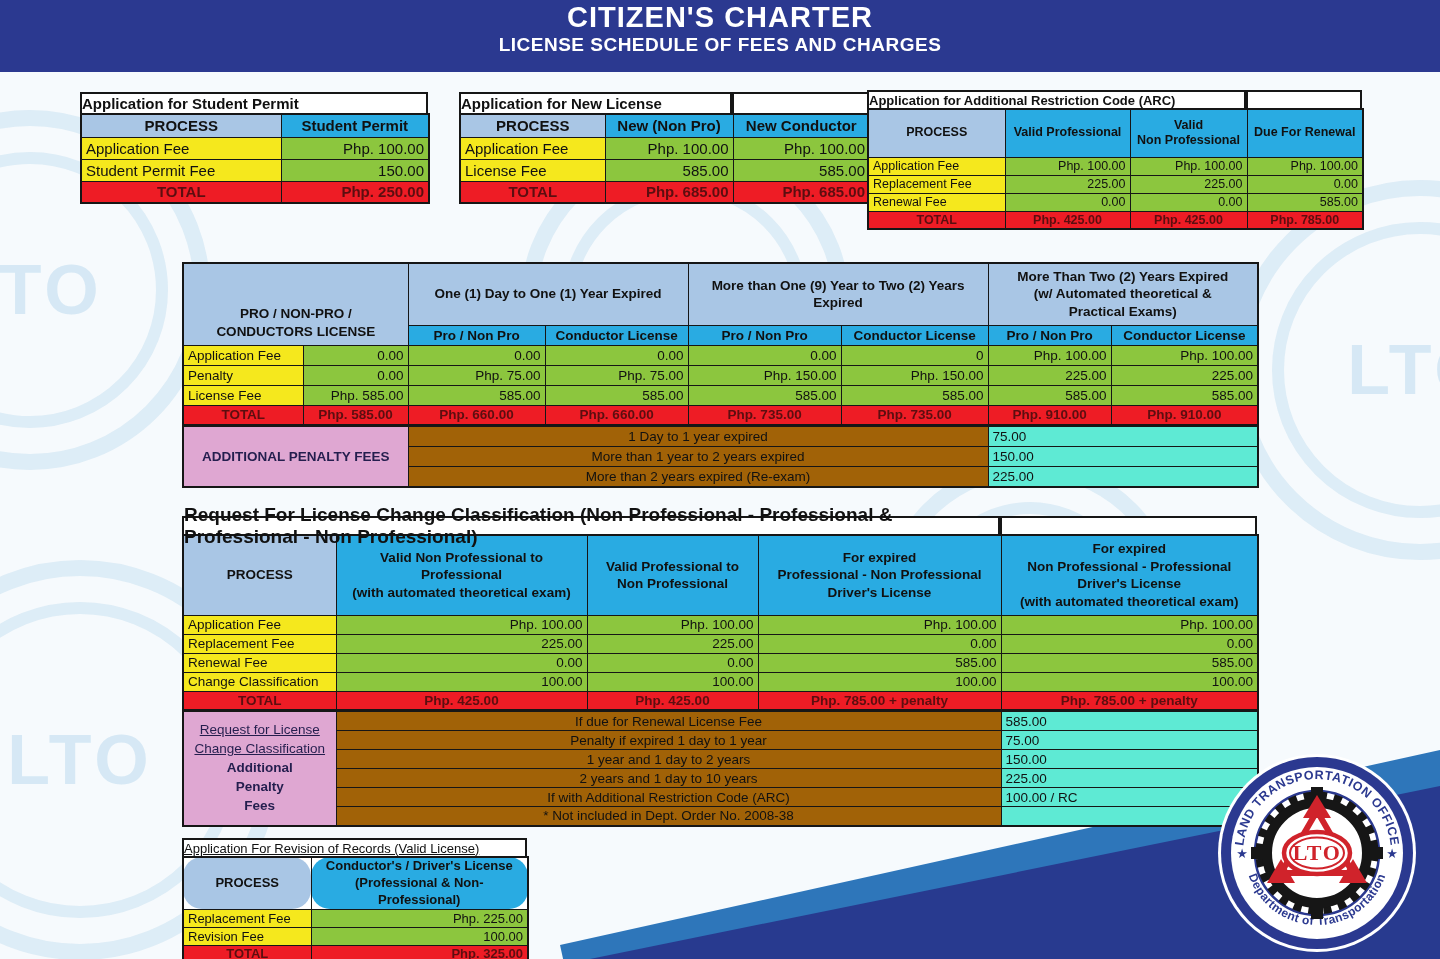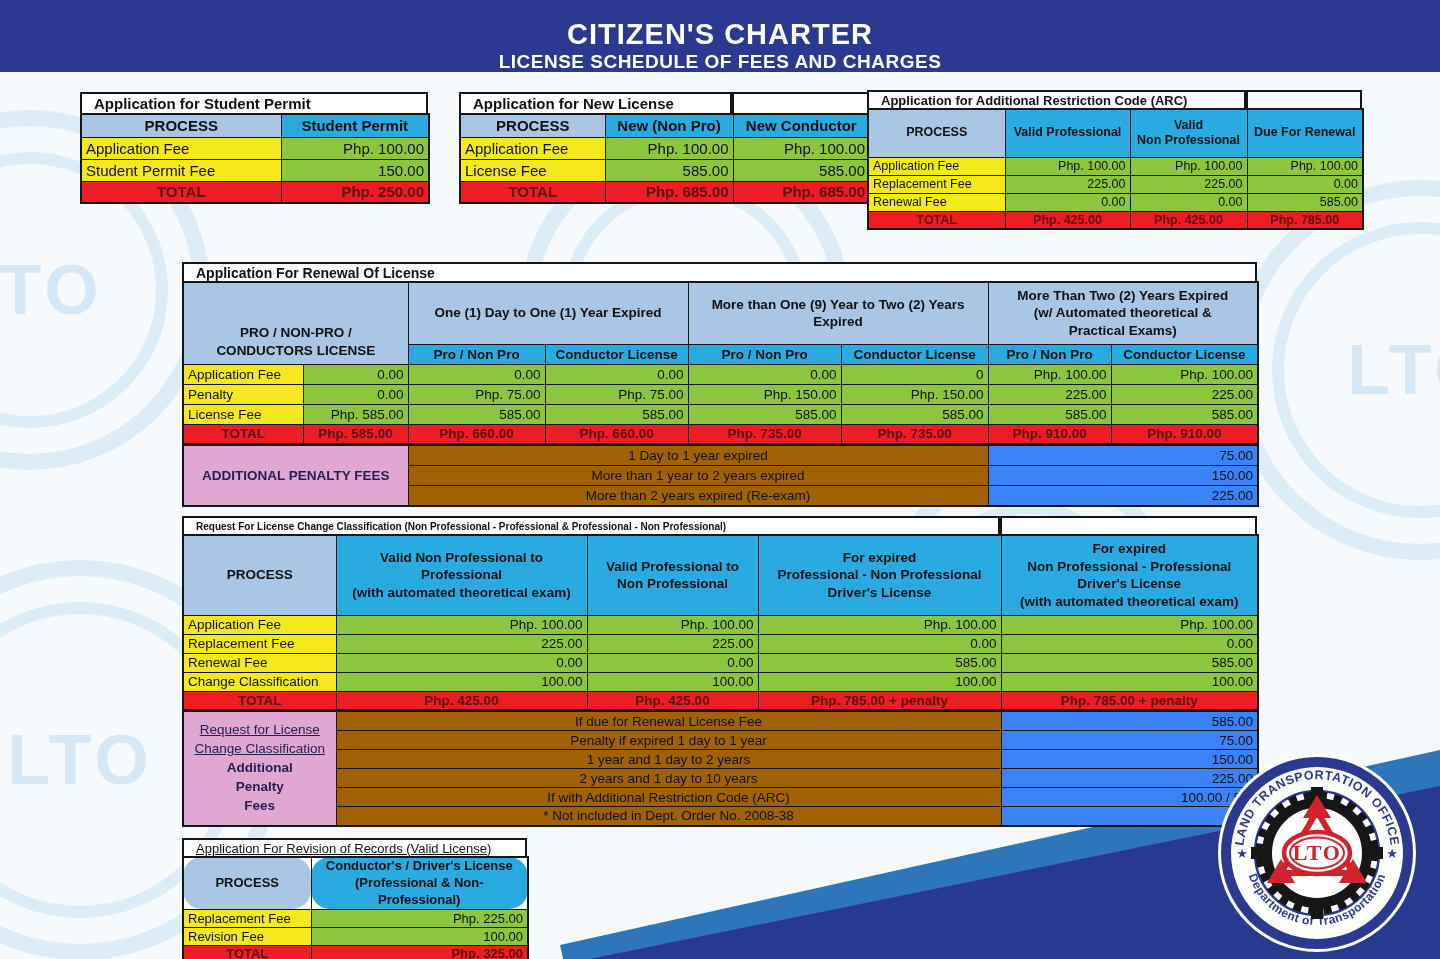--- a/index.html
+++ b/index.html
@@ -13,52 +13,52 @@
   .wm { position:absolute; z-index:0; border-radius:50%;
         border:16px solid rgba(176,211,235,.35); }
   .wm .wm-in { position:absolute; inset:26px; border-radius:50%;
         border:12px solid rgba(176,211,235,.35); }
   .wm .wm-txt { position:absolute; inset:0; display:flex; align-items:center;
         justify-content:center; font-weight:bold; font-size:70px;
         color:rgba(176,211,235,.45); letter-spacing:4px; }
   
   .banner { position:absolute; left:0; top:0; width:1440px; height:72px;
         background:#2b3990; z-index:2; text-align:center; color:#fff; }
-  .banner .bt { font-size:29px; font-weight:bold; letter-spacing:1px; padding-top:18px; }
+  .banner .bt { font-size:29px; font-weight:bold; letter-spacing:1px; padding-top:1px; }
   .banner .bs { font-size:19px; font-weight:bold; letter-spacing:.5px; }
   
   .band { position:absolute; z-index:1; transform-origin: top left; }
   .band-light { left:560px; top:945px; width:1080px; height:360px;
         background:#2e76ba; transform:rotate(-12.5deg); }
   .band-navy  { left:590px; top:959px; width:1040px; height:360px;
         background:#283a8f; transform:rotate(-11.5deg); }
   
   .tblwrap { position:absolute; z-index:2; }
   .ttl { display:flex; font-weight:bold; background:transparent; }
   .ttl .main { background:#fff; border:2px solid #161616; border-bottom:none;
-        padding:0 12px; display:flex; align-items:center; }
+        padding:0 0; display:flex; align-items:center; }
   .ttl .rest { flex:1; background:#fff; border:2px solid #161616;
         border-bottom:none; border-left:none; }
   .ttl.split .rest { border-left:2px solid #161616; }
   table.grid { border-collapse:collapse; table-layout:fixed; width:100%;
         border:2px solid #161616; background:#fff; }
   .grid th, .grid td { border:1px solid #161616; padding:0 4px; overflow:hidden;
         vertical-align:middle; }
   th.proc  { background:#a9c6e5; text-align:center; }
   th.chead { background:#29abe2; text-align:center; }
   th.grp   { background:#a9c6e5; text-align:center; }
   th.sub   { background:#29abe2; text-align:center; }
   td.lab   { background:#f5e81d; text-align:left; }
   td.num   { background:#8cc63e; text-align:right; }
   td.tlab  { background:#ee1c25; color:#5c0e10; font-weight:bold; text-align:center; }
   td.tnum  { background:#ee1c25; color:#5c0e10; font-weight:bold; text-align:center; }
   table.ra td.tnum { text-align:right; }
   td.pink  { background:#dfa7d2; color:#241e4e; text-align:center; font-weight:bold; }
   td.desc  { background:#a16207; text-align:center; }
-  td.amt   { background:#3b82f6; text-align:right; }
+  td.amt   { background:#5eead4; text-align:left; }
   .pre { white-space:pre-line; }
   .bold { font-weight:bold; }
   .norm { font-weight:normal;text-decoration:underline; }
   
   #t-student { left:80px;  top:92px;  width:348px; font-size:15px; }
   #t-student .ttl .main { height:21px; font-size:15px; width:100%; }
   #t-student th { height:23px; } #t-student tbody td { height:22px; }
   #t-new { left:459px; top:92px; width:410px; font-size:15px; }
   #t-new .ttl .main { height:21px; font-size:15px; width:273px; }
   #t-new th { height:23px; } #t-new tbody td { height:22px; }
@@ -67,21 +67,21 @@
   #t-arc th { height:48px; line-height:1.25; } #t-arc tbody td { height:18px; }
   #t-renew { left:182px; top:262px; width:1075px; font-size:13.5px; }
   #t-renew .ttl .main { height:19px; font-size:14px; width:100%; }
   #t-renew th.grp { height:62px; line-height:1.3; }
   #t-renew th.sub { height:20px; }
   #t-renew th.corner { background:#a9c6e5; vertical-align:bottom;
         text-align:center; padding-bottom:3px; line-height:1.35;margin-top:48px; }
   #t-renew tbody td { height:20px; }
   #t-renew-pen td { height:20px; }
   #t-change { left:182px; top:516px; width:1075px; font-size:13.5px; }
-  #t-change .ttl .main { height:18px; font-size:10px; width:818px; }
+  #t-change .ttl .main { height:18px; font-size:19px; width:818px; }
   #t-change th { height:80px; line-height:1.3; }
   #t-change tbody td { height:19px; }
   #t-change-pen td { height:19px; }
   #t-change-pen td.pink { line-height:1.4; }
   #t-rev { left:182px; top:838px; width:345px; font-size:13px; }
   #t-rev .ttl .main { height:18px; font-size:13px; width:100%; }
   #t-rev th { height:40px; line-height:1.3;border-radius:19px; } #t-rev tbody td { height:18px; }
   
   .logo { position:absolute; left:1217px; top:753px; width:200px; height:200px; z-index:3; }
 </style>
@@ -239,23 +239,20 @@
             <td class="tlab">TOTAL</td>
             <td class="tnum">Php. 425.00</td>
             <td class="tnum">Php. 425.00</td>
             <td class="tnum">Php. 785.00</td>
           </tr>
         </tbody>
     </table>
   </div>
 
   <div class="tblwrap" id="t-renew">
-    <div class="ttl">
-      <div class="main">Application For Renewal Of License</div>
-    </div>
     <table class="grid">
       <colgroup>
         <col style="width:120px">
           <col style="width:105px">
           <col style="width:137px">
           <col style="width:143px">
         <col style="width:153px">
           <col style="width:147px">
           <col style="width:123px">
           <col style="width:147px">

